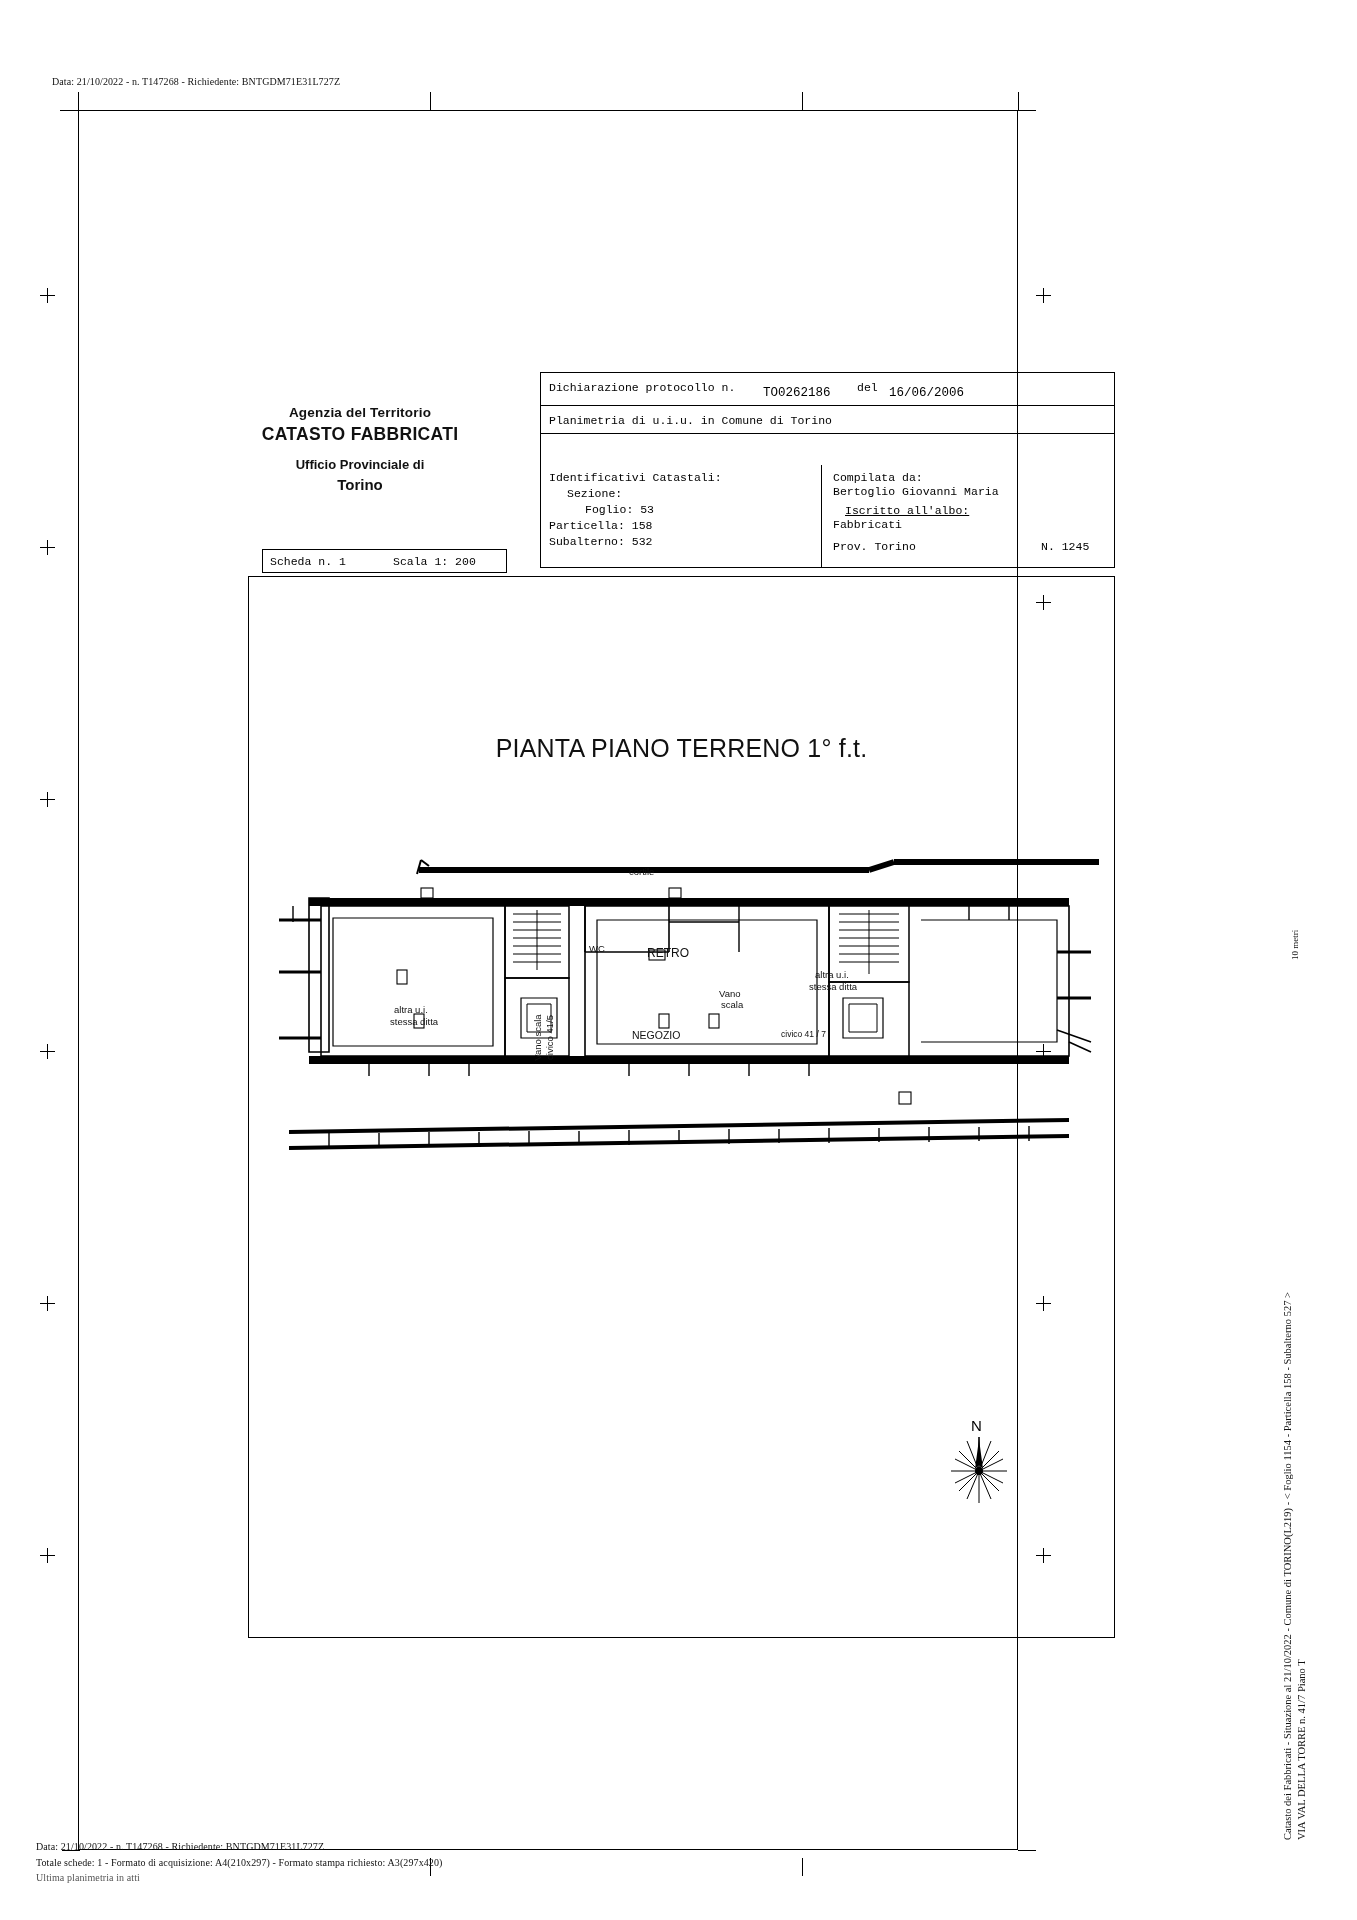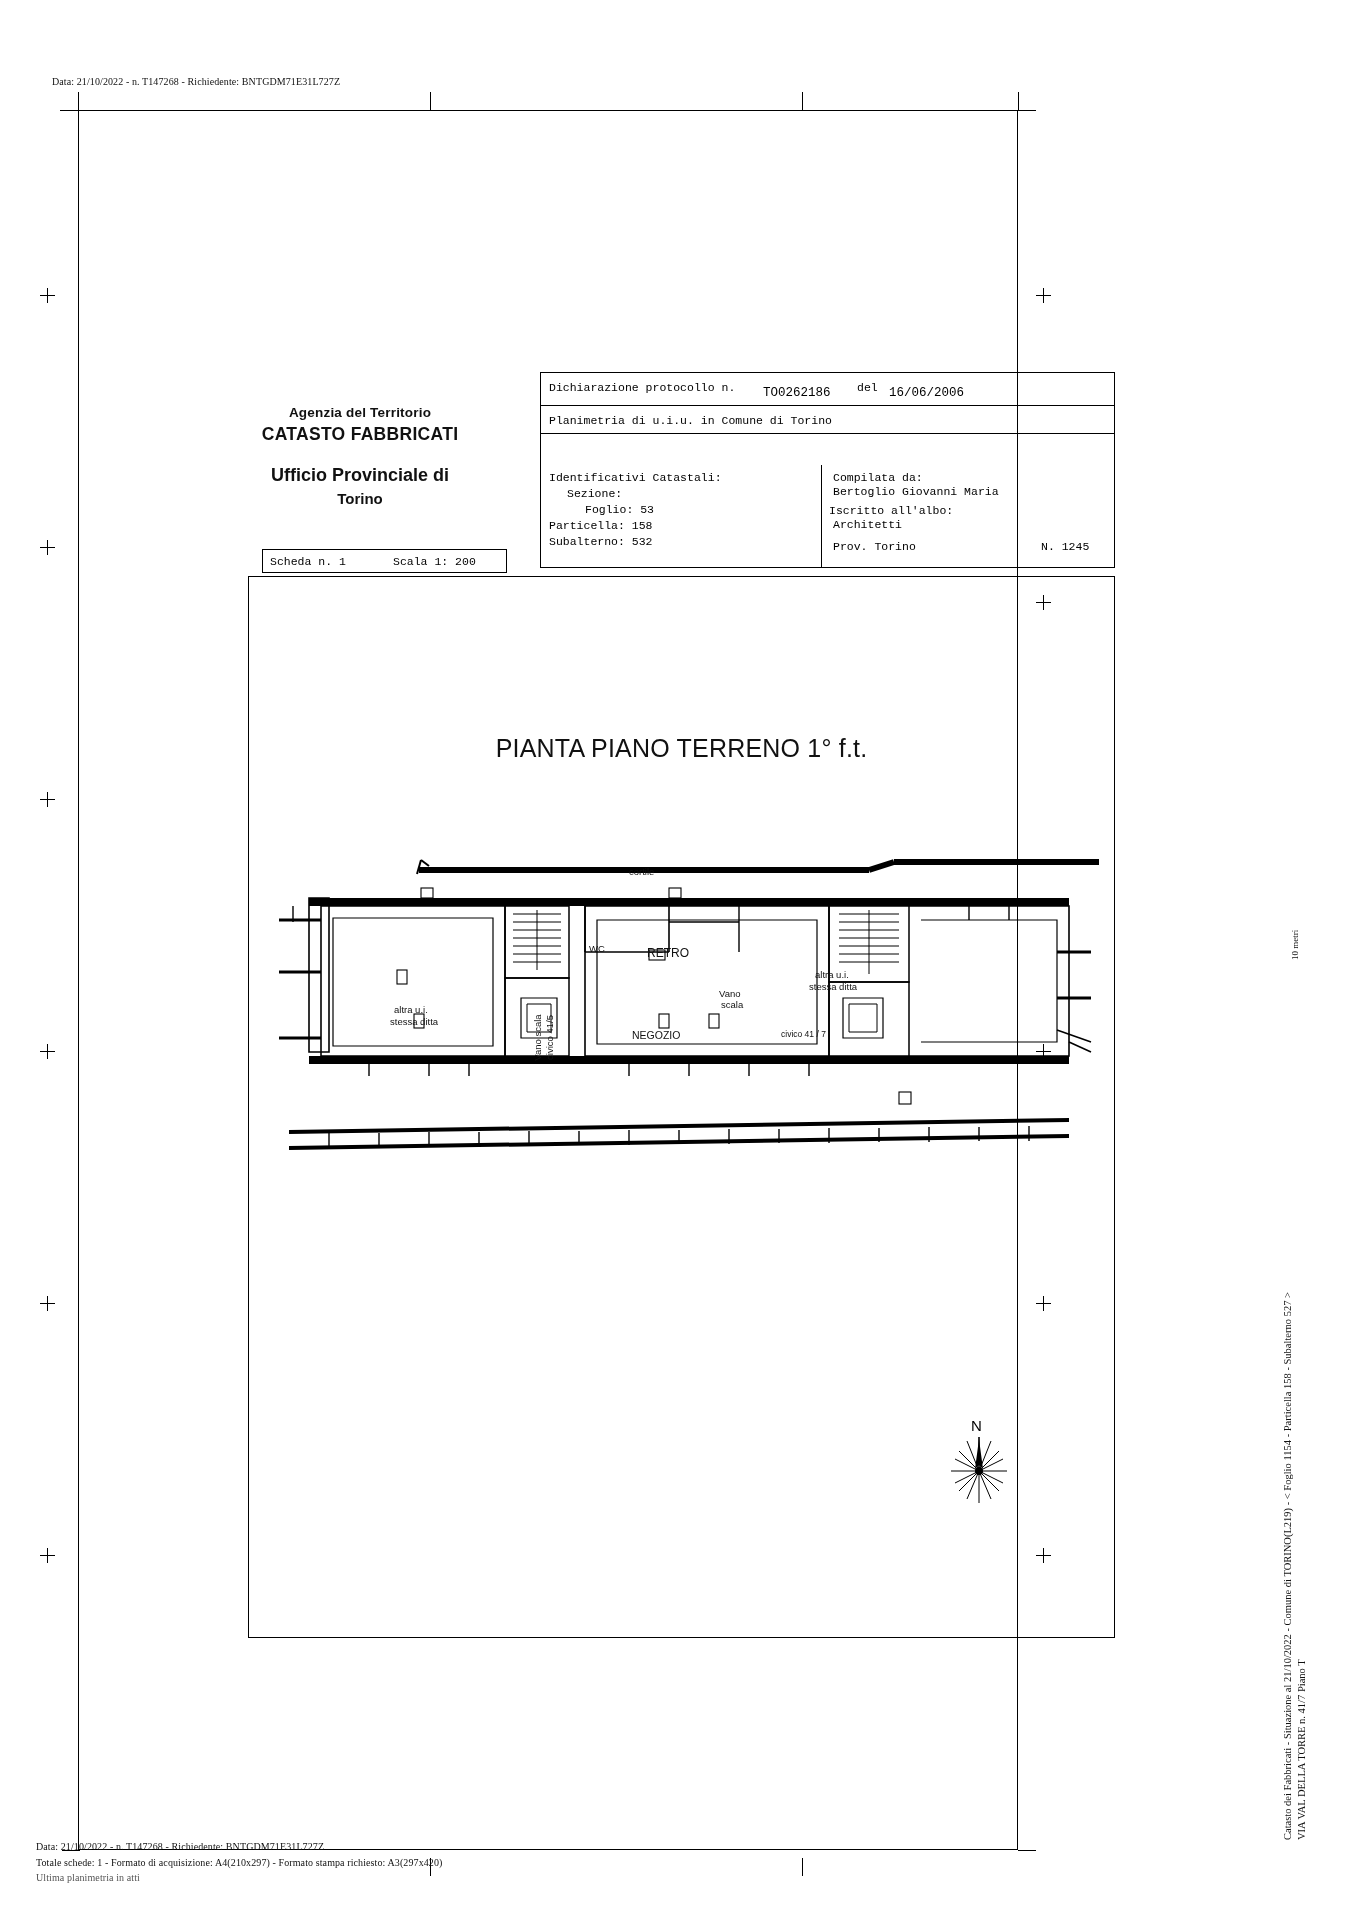--- a/index.html
+++ b/index.html
@@ -68,21 +68,21 @@
   .agency {
     position: absolute;
     left: 255px; top: 405px;
     width: 210px;
     text-align: center;
     font-family: "Liberation Sans", sans-serif;
     color: #111;
   }
   .agency .l1 { font-size: 13.5px; font-weight: 700; letter-spacing: .2px; }
   .agency .l2 { font-size: 17.5px; font-weight: 700; letter-spacing: .3px; margin-top: 4px;}
-  .agency .l3 { font-size: 18px; font-weight: 700; margin-top: 20px; }
+  .agency .l3 { font-size: 13px; font-weight: 700; margin-top: 12px; }
   .agency .l4 { font-size: 15px; font-weight: 700; margin-top: 4px; }
 
   
   .scheda {
     position: absolute;
     left: 262px; top: 549px;
     width: 245px; height: 24px;
     border: 1.2px solid #000;
     box-sizing: border-box;
     font-family: "Liberation Mono", monospace;
@@ -128,21 +128,21 @@
   .t-plan      { left: 8px;  top: 7px; }
   .t-via       { left: 8px;  top: 8px; }
   .t-civ       { left: 462px; top: 9px; }
   .t-ident     { left: 8px;  top: 5px; }
   .t-sez       { left: 26px; top: 21px; }
   .t-fog       { left: 44px; top: 37px; }
   .t-part      { left: 8px;  top: 53px; }
   .t-sub       { left: 8px;  top: 69px; }
   .t-comp      { left: 292px; top: 5px; }
   .t-compname  { left: 292px; top: 19px; }
-  .t-iscr      { left: 288px; top: 38px; }
+  .t-iscr      { left: 304px; top: 38px; text-decoration: underline; }
   .t-arch      { left: 292px; top: 52px; }
   .t-prov      { left: 292px; top: 74px; }
   .t-n         { left: 500px; top: 74px; }
 
   
   .planframe {
     position: absolute;
     left: 248px; top: 576px;
     width: 867px; height: 1062px;
     border: 1.2px solid #000;
@@ -267,21 +267,21 @@
     </div>
     <div class="row r4">
       <span class="txt t-ident">Identificativi Catastali:</span>
       <span class="txt t-sez">Sezione:</span>
       <span class="txt t-fog">Foglio: 53</span>
       <span class="txt t-part">Particella: 158</span>
       <span class="txt t-sub">Subalterno: 532</span>
       <span class="txt t-comp">Compilata da:</span>
       <span class="txt t-compname">Bertoglio Giovanni Maria</span>
       <span class="txt t-iscr">Iscritto all'albo:</span>
-      <span class="txt t-arch">Architetti</span>
+      <span class="txt t-arch">Fabbricati</span>
       <span class="txt t-prov">Prov. Torino</span>
       <span class="txt t-n">N.  1245</span>
     </div>
     <div class="vsep"></div>
   </div>
 
   <div class="planframe">
 
     <div class="plan-title">PIANTA PIANO TERRENO 1° f.t.</div>
 

